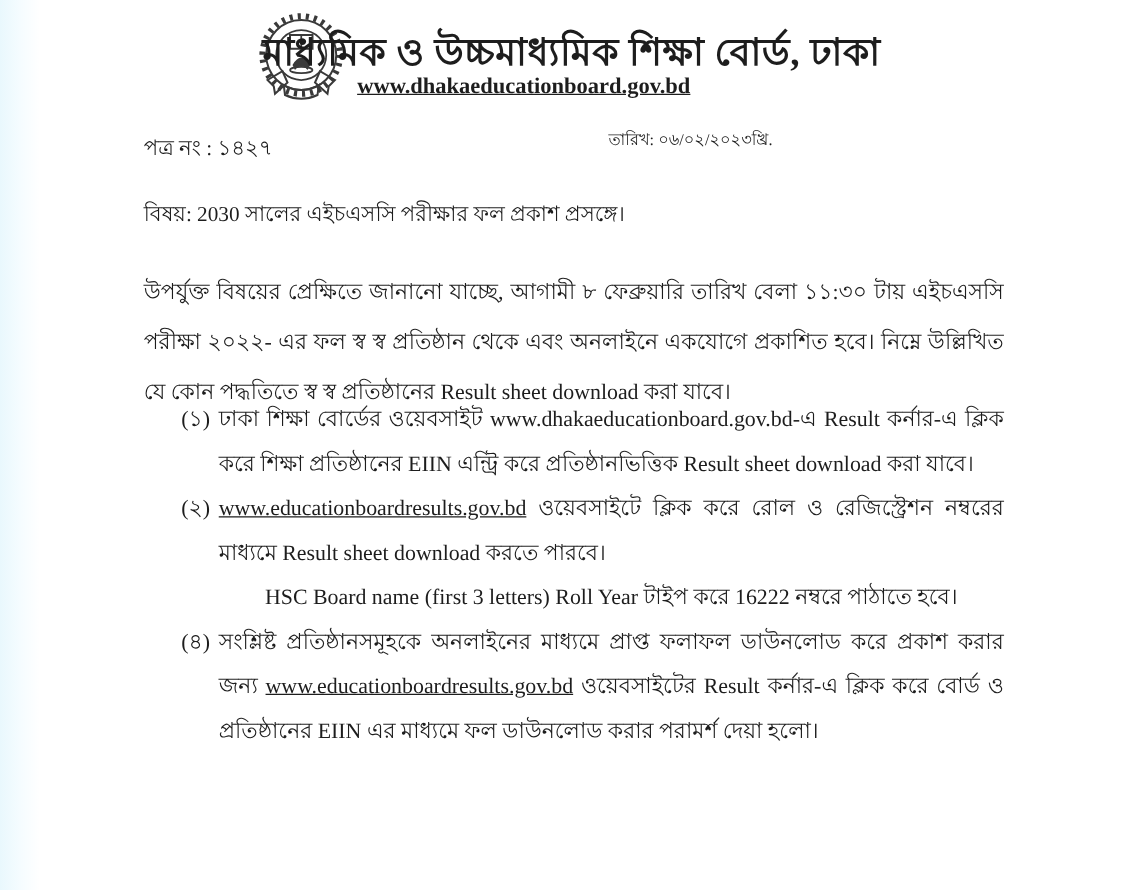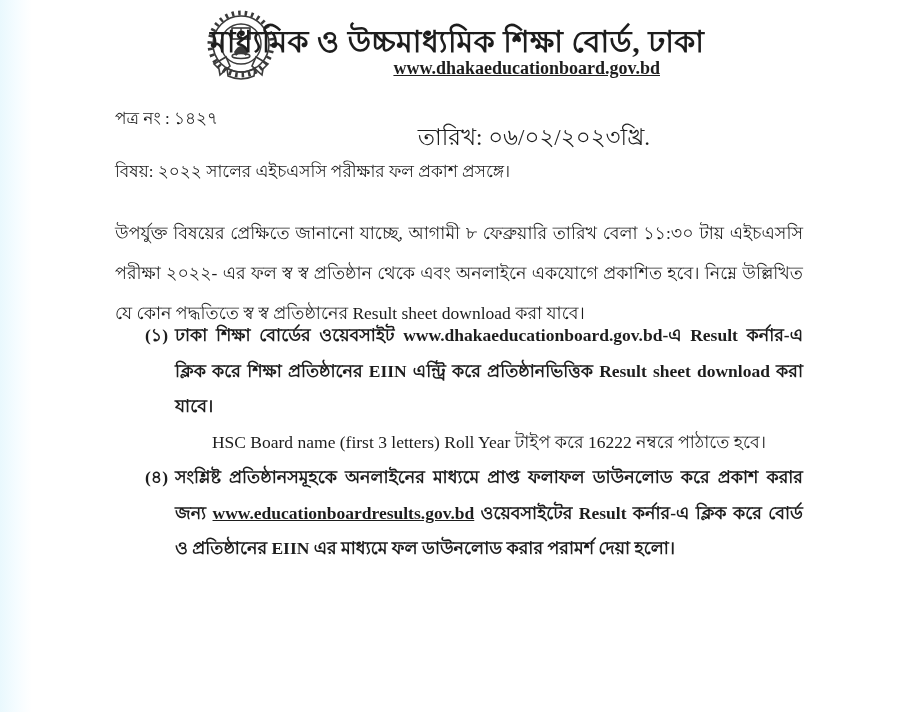--- a/index.html
+++ b/index.html
@@ -12,21 +12,20 @@
     overflow: hidden;
     background: linear-gradient(90deg, #e9f8fd 0px, #f5fcff 16px, #ffffff 32px);
     font-family: "Liberation Serif", "DejaVu Serif", serif;
     color: #1d1d1d;
     position: relative;
   }
   .page {
     position: relative;
     width: 728px;
     height: 712px;
-    padding-left: 32px;
   }
   .logo {
     position: absolute;
     left: 196px;
     top: 8px;
     width: 90px;
     height: 80px;
   }
   .org-name {
     position: absolute;
@@ -37,36 +36,36 @@
     font-size: 30px;
     font-weight: bold;
     letter-spacing: 0.5px;
     white-space: nowrap;
   }
   .org-site {
     position: absolute;
     left: 210px;
     right: 100px;
     top: 58px;
-    text-align: right;
+    text-align: center;
     font-size: 18px;
     font-weight: bold;
     text-decoration: underline;
   }
   .letter-no {
     position: absolute;
     left: 115px;
     top: 105px;
     font-size: 17px;
   }
   .date {
     position: absolute;
     right: 110px;
-    top: 119px;
-    font-size: 23px;
+    top: 102px;
+    font-size: 13px;
   }
   .subject {
     position: absolute;
     left: 115px;
     top: 158px;
     font-size: 17px;
   }
   .intro {
     position: absolute;
     left: 115px;
@@ -82,21 +81,20 @@
     top: 318px;
     width: 658px;
     font-size: 17.5px;
     line-height: 35.5px;
   }
   .item {
     padding-left: 30px;
     text-indent: -30px;
     text-align: justify;
     margin: 0;
-    font-weight: bold;
   }
   .item .num {
     display: inline-block;
     width: 30px;
     text-indent: 0;
   }
   .sub-line {
     padding-left: 30px;
     text-indent: 0;
     text-align: center;
@@ -122,27 +120,28 @@
     <path d="M72 56 l-12 -7 -4 9 10 9 1 -6 z" fill="none" stroke="#3a3a3a" stroke-width="1.6"></path>
     <path d="M31 60 q14 8 28 0 l-1 8 q-13 6 -26 0 z" fill="none" stroke="#3a3a3a" stroke-width="1.6"></path>
   </svg>
 
   <div class="org-name">মাধ্যমিক ও উচ্চমাধ্যমিক শিক্ষা বোর্ড, ঢাকা</div>
   <div class="org-site">www.dhakaeducationboard.gov.bd</div>
 
   <div class="letter-no">পত্র নং : ১৪২৭</div>
   <div class="date">তারিখ: ০৬/০২/২০২৩খ্রি.</div>
 
-  <div class="subject">বিষয়: ২০২২ সালের এইচএসসি পরীক্ষার ফল প্রকাশ প্রসঙ্গে।</div>
+  <div class="subject">বিষয়: 2030 সালের এইচএসসি পরীক্ষার ফল প্রকাশ প্রসঙ্গে।</div>
 
   <div class="intro">উপর্যুক্ত বিষয়ের প্রেক্ষিতে জানানো যাচ্ছে, আগামী ৮ ফেব্রুয়ারি তারিখ বেলা ১১:৩০ টায় এইচএসসি পরীক্ষা ২০২২- এর ফল স্ব স্ব প্রতিষ্ঠান থেকে এবং অনলাইনে একযোগে প্রকাশিত হবে। নিম্নে উল্লিখিত যে কোন পদ্ধতিতে স্ব স্ব প্রতিষ্ঠানের Result sheet download করা যাবে।</div>
 
   <div class="list">
 
     <div class="item"><span class="num">(১)</span><span>ঢাকা শিক্ষা বোর্ডের ওয়েবসাইট www.dhakaeducationboard.gov.bd-এ Result কর্নার-এ ক্লিক করে শিক্ষা প্রতিষ্ঠানের EIIN এন্ট্রি করে প্রতিষ্ঠানভিত্তিক Result sheet download করা যাবে।</span></div>
 
+    <div class="item"><span class="num">(২)</span><span class="u">www.educationboardresults.gov.bd</span><span> ওয়েবসাইটে ক্লিক করে রোল ও রেজিস্ট্রেশন নম্বরের মাধ্যমে Result sheet download করতে পারবে।</span></div>
 
     <div class="sub-line">HSC Board name (first 3 letters) Roll Year টাইপ করে 16222 নম্বরে পাঠাতে হবে।</div>
 
     <div class="item"><span class="num">(৪)</span><span>সংশ্লিষ্ট প্রতিষ্ঠানসমূহকে অনলাইনের মাধ্যমে প্রাপ্ত ফলাফল ডাউনলোড করে প্রকাশ করার জন্য </span><span class="u">www.educationboardresults.gov.bd</span><span> ওয়েবসাইটের Result কর্নার-এ ক্লিক করে বোর্ড ও প্রতিষ্ঠানের EIIN এর মাধ্যমে ফল ডাউনলোড করার পরামর্শ দেয়া হলো।</span></div>
 
   </div>
 </div>
 
 </body></html>

